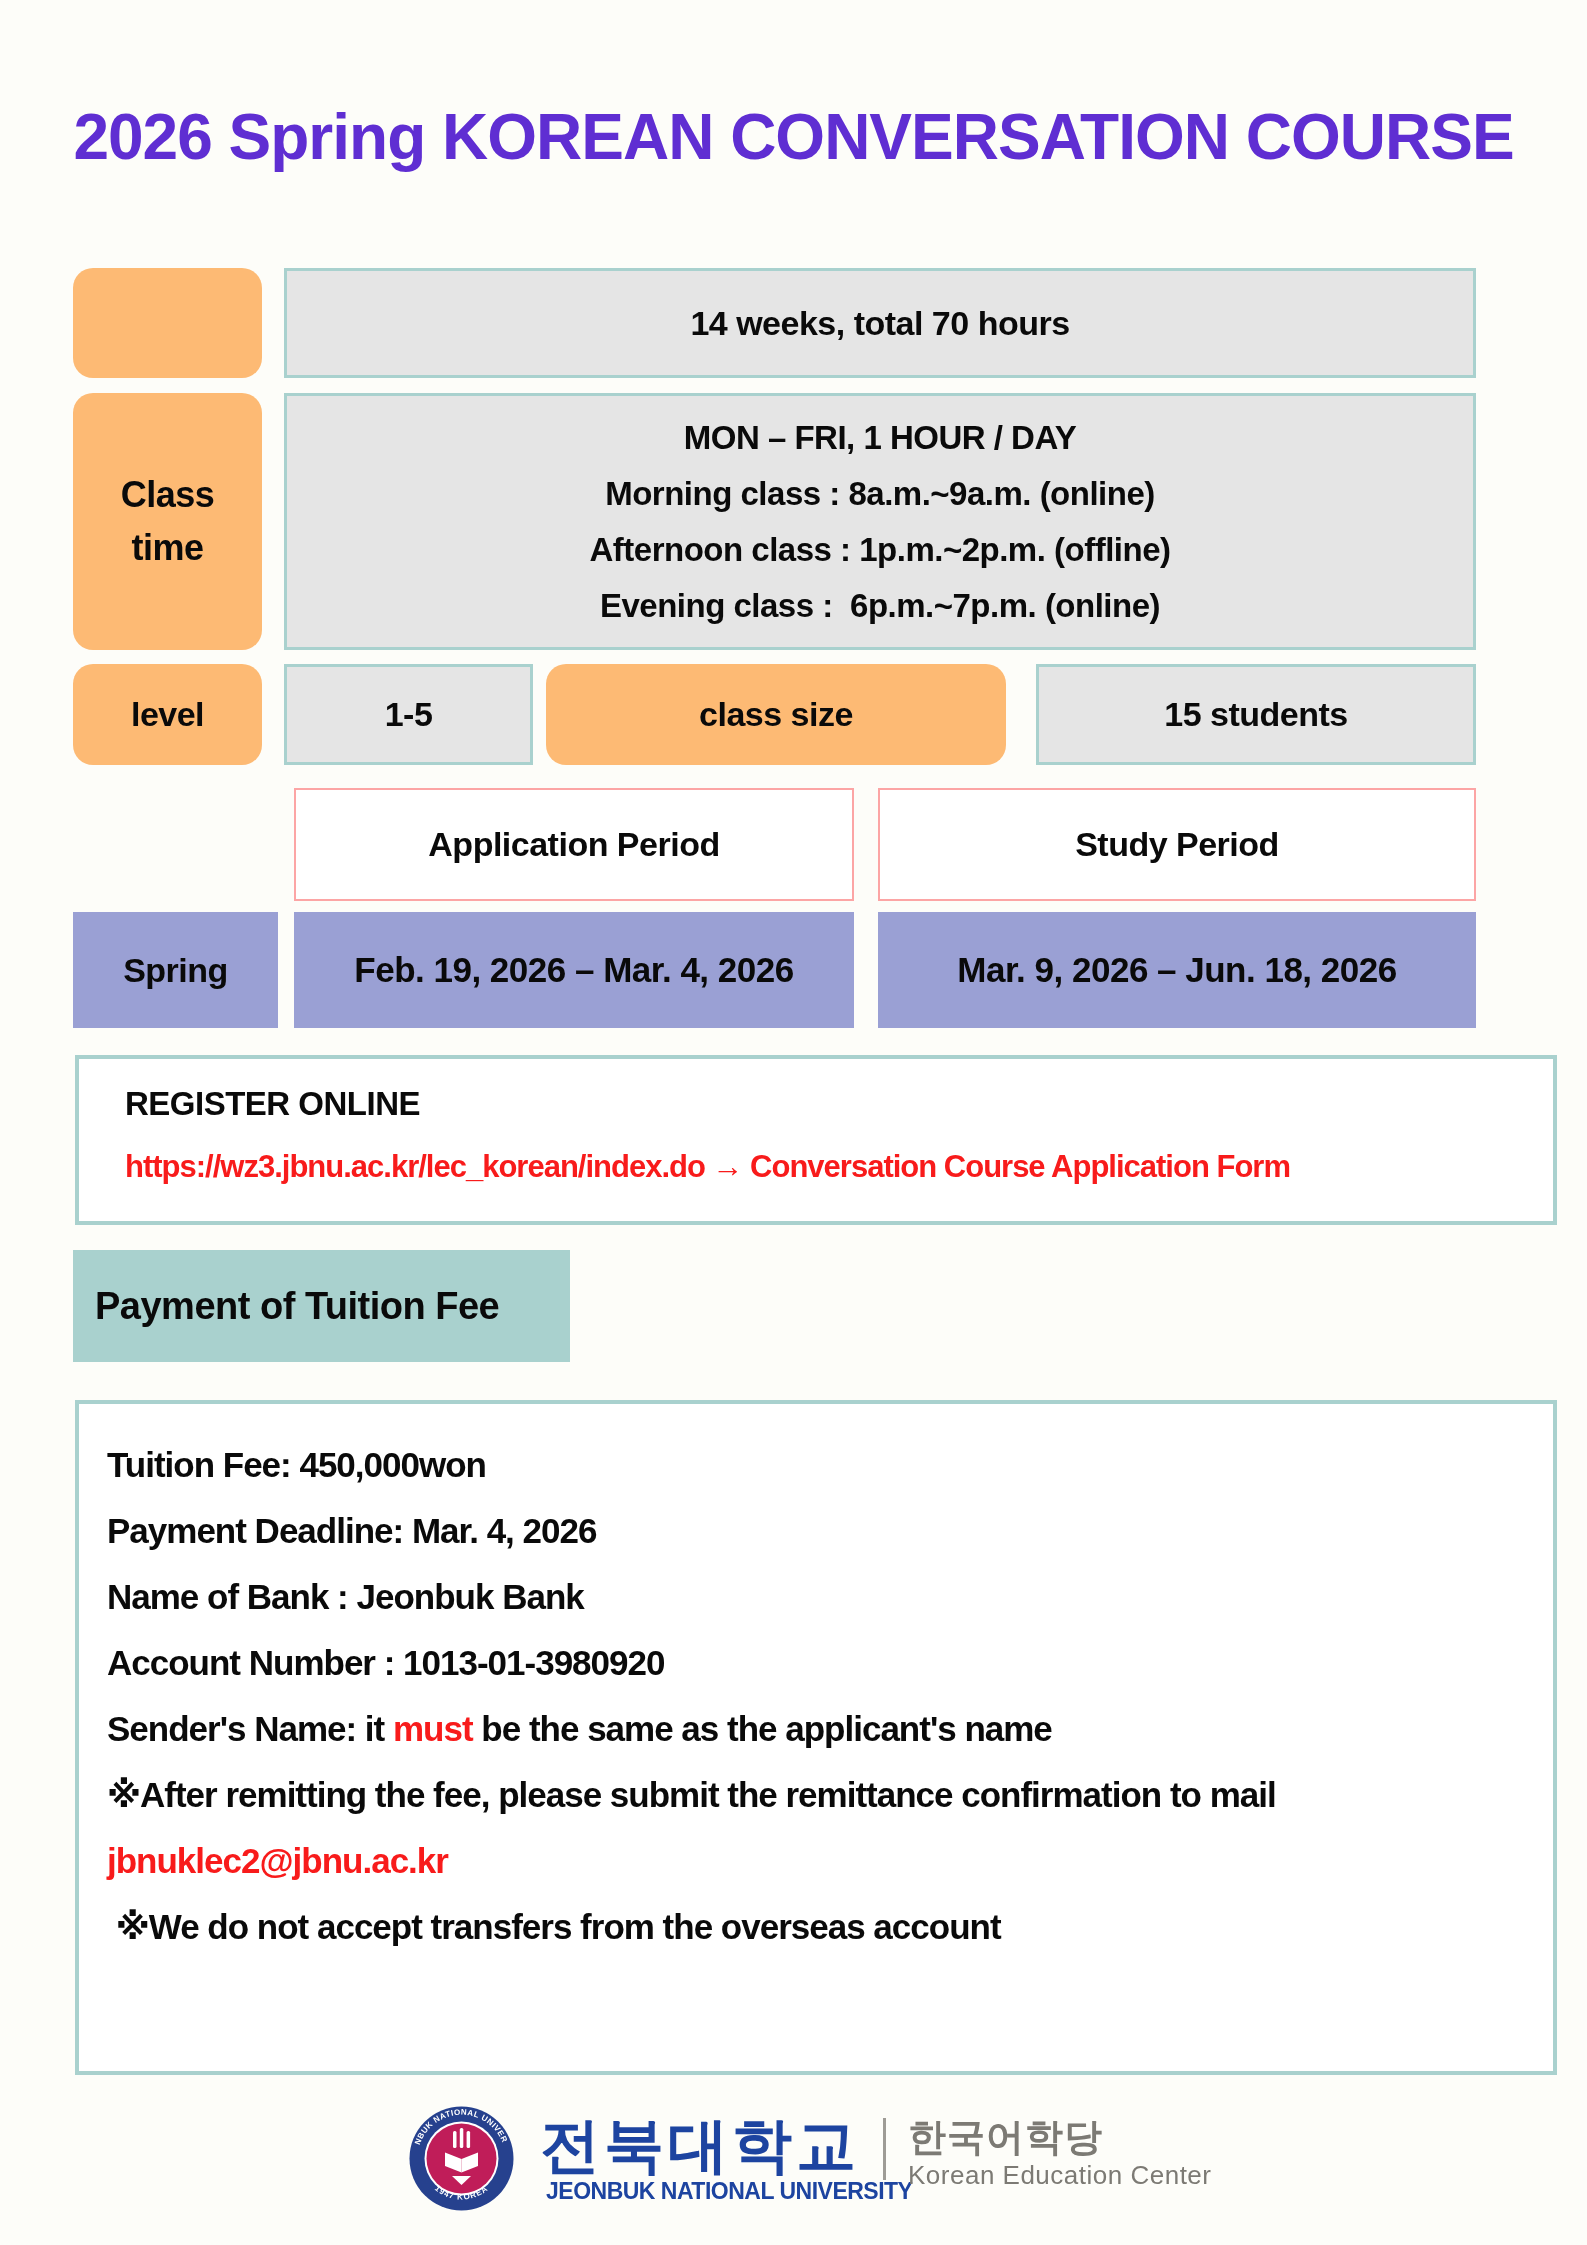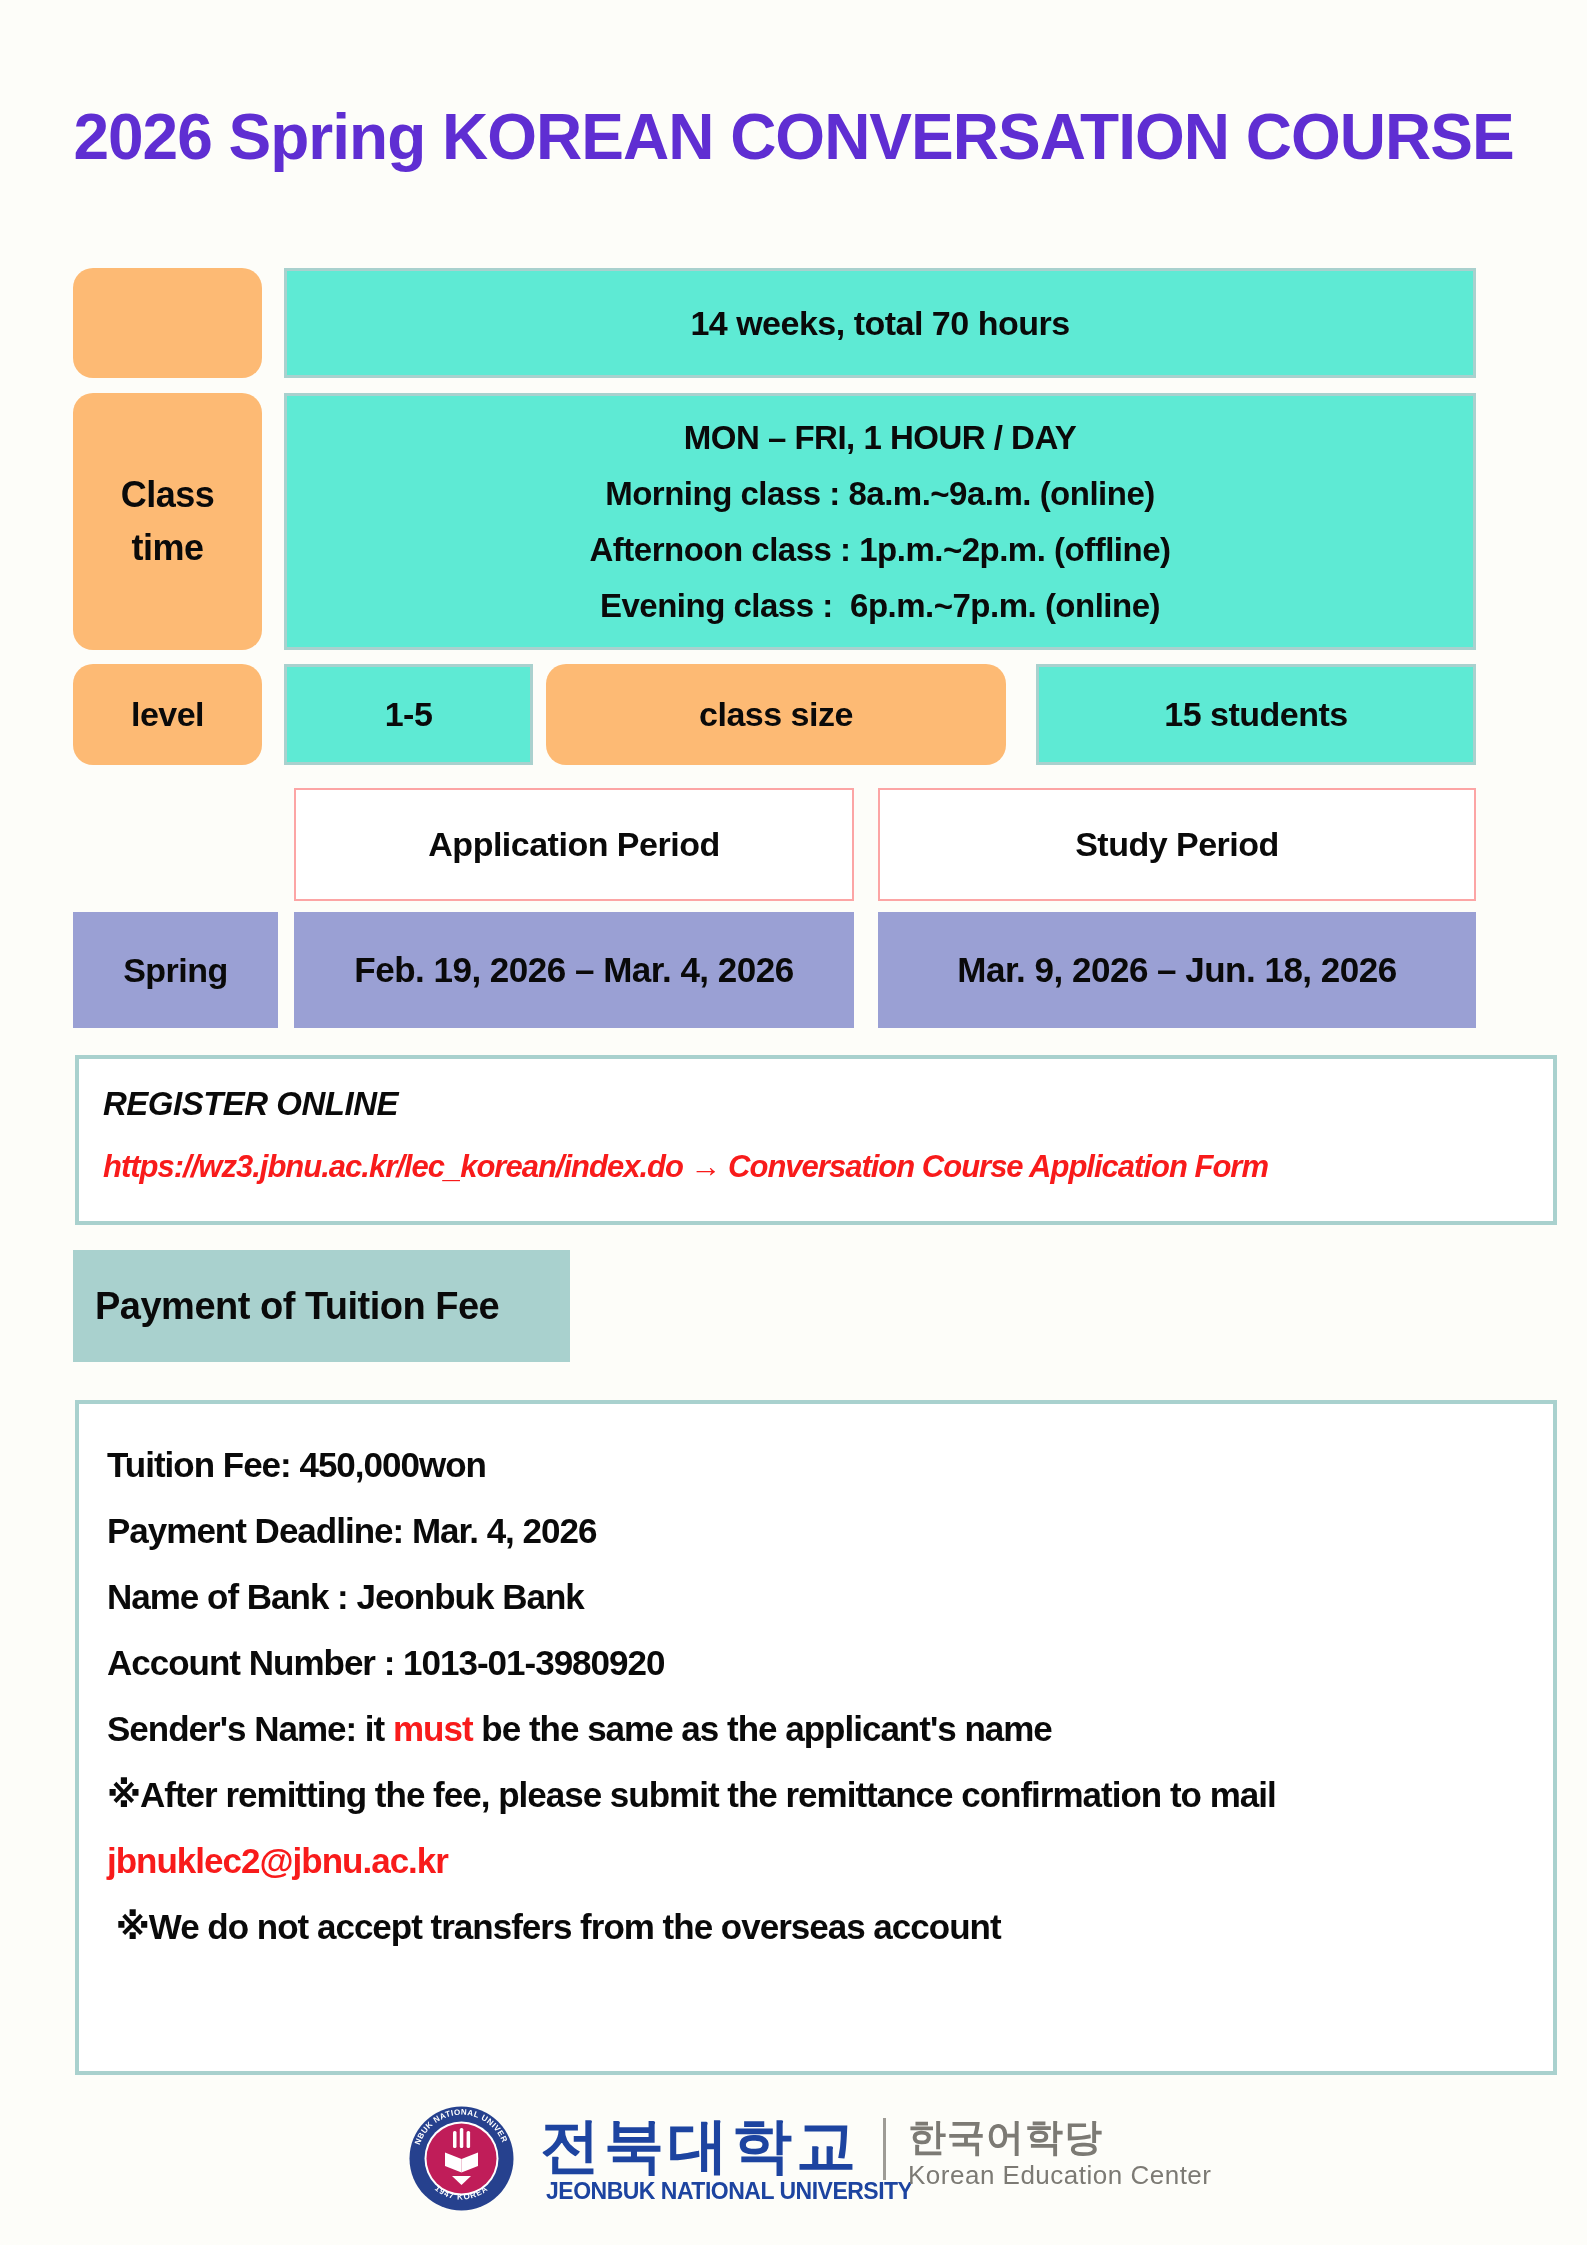--- a/index.html
+++ b/index.html
@@ -11,40 +11,39 @@
     background:#fdfdf9;
     font-family:"Liberation Sans","DejaVu Sans",sans-serif;
     color:#0a0a0a;
     font-weight:700;
     letter-spacing:-0.5px;
     overflow:hidden;
   }
   .abs { position:absolute; }
   .center { display:flex; align-items:center; justify-content:center; text-align:center; }
   .teal-fill  { background:#fdba74;border-radius:20px; }
-  .teal-box   { background:#5eead4; border:3px solid #a9d1ce; }
+  .teal-box   { background:#e5e5e5; border:3px solid #a9d1ce; }
   .lav-box    { background:#ffffff; border:2px solid #fca5a5; }
   .lav-fill   { background:#9aa0d4; }
 
   .title {
     position:absolute; left:0; top:100px; width:100%;
     text-align:center;
     font-size:64px; letter-spacing:-1px;
     color:#5f2ed2;
   }
   .cell-text { font-size:34px; }
   .label-2line { font-size:36px; line-height:1.45; text-align:center; }
   .ct-line { font-size:33px; line-height:56px; white-space:pre-wrap; text-align:center; }
   .date-text { font-size:35px; }
 
   .register-box {
     left:75px; top:1055px; width:1482px; height:170px;
     background:#ffffff; border:4px solid #a9d1ce;
-    padding:26px 24px;
-    font-style:italic;
+    padding:26px 46px;
   }
   .register-heading { font-size:33px; color:#0a0a0a; }
   .register-link { font-size:31px; letter-spacing:-1px; color:#f81b1b; margin-top:26px; }
 
   .pay-heading-block {
     left:73px; top:1250px; width:497px; height:112px;
     background:#a9d1ce;
     display:flex; align-items:center;
     padding-left:22px;
     font-size:38px;

